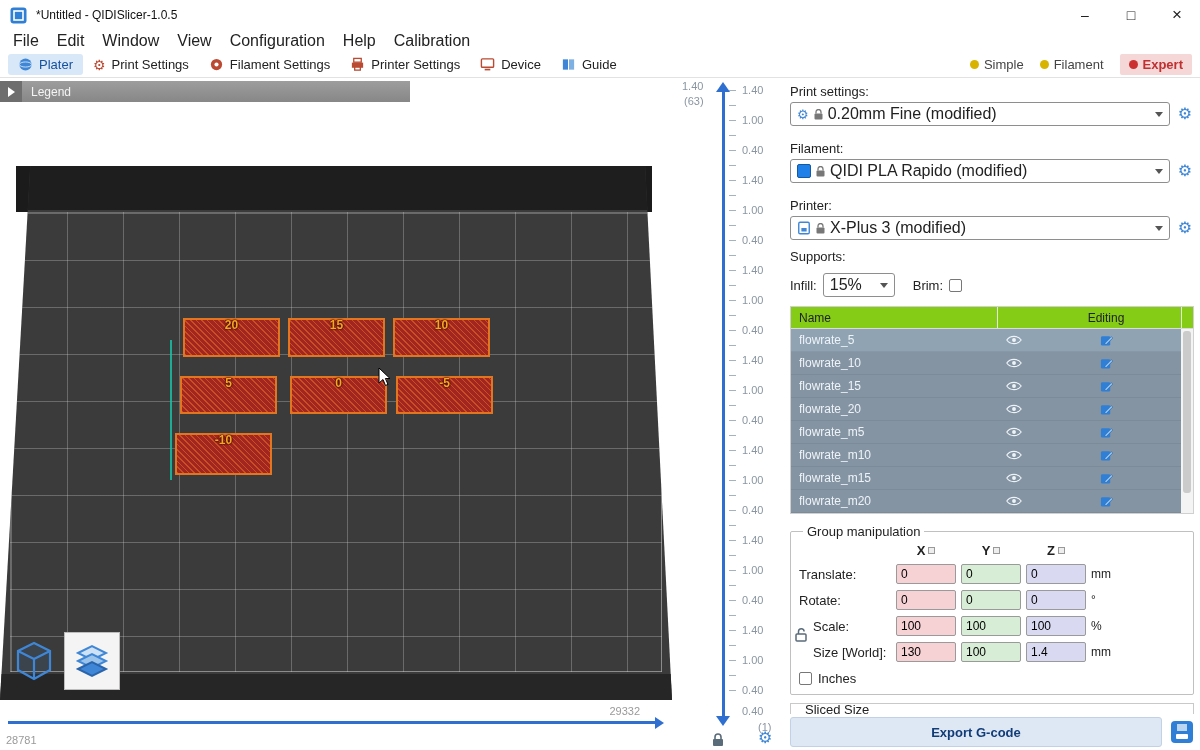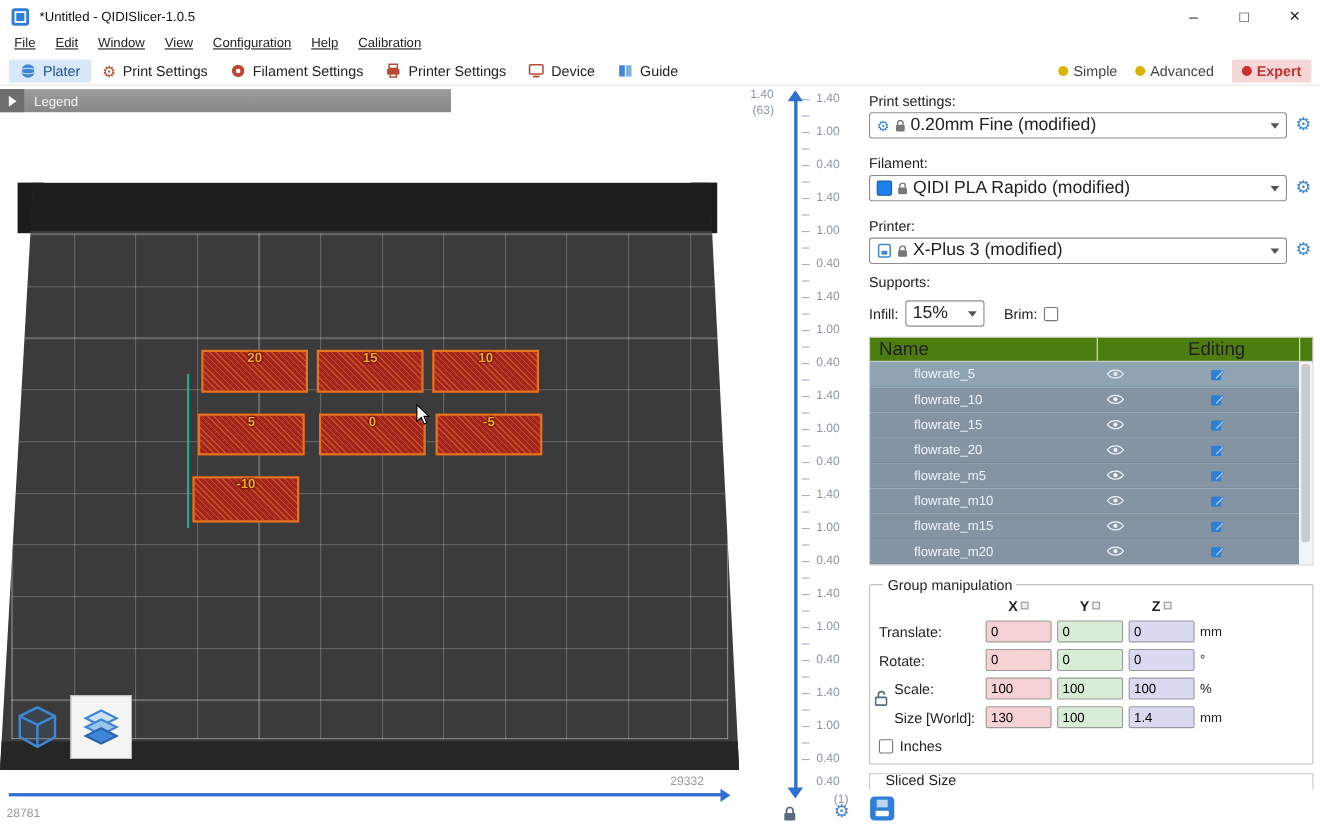--- a/index.html
+++ b/index.html
@@ -7,21 +7,21 @@
     font-family:"Liberation Sans", sans-serif; color:#222; }
 
   
   .titlebar { height:30px; display:flex; align-items:center; padding-left:10px; gap:9px; background:#fff; }
   .app-icon { width:17px; height:17px; }
   .title-text { font-size:12px; color:#111; }
   .win-controls { margin-left:auto; display:flex; height:30px; }
   .winbtn { width:46px; height:30px; display:flex; align-items:center; justify-content:center; font-size:14px; color:#222; }
 
   
-  .menubar { height:22px; display:flex; align-items:flex-start; padding-left:4px; font-size:12px;text-decoration:underline; }
+  .menubar { height:22px; display:flex; align-items:flex-start; padding-left:4px; font-size:16px; }
   .menu-item { padding:2px 9px; cursor:default; }
 
   
   .tabbar { height:26px; display:flex; align-items:center; padding:0 8px; border-bottom:1px solid #e2e2e2; font-size:13px; }
   .tab { display:flex; align-items:center; gap:6px; padding:3px 10px; border-radius:3px; white-space:nowrap; }
   .tab.active { background:#d8e8f8; color:#15509e; }
   .ticon { width:15px; height:15px; flex:0 0 auto; }
   .gear-glyph { font-size:14px; line-height:1; }
   .gear-red { color:#bb4a33; }
   .gear-blue { color:#3f87d6; }
@@ -106,31 +106,31 @@
   .swatch { width:14px; height:14px; border-radius:2px; border:1px solid #155a9e; background:#1e80e8; flex:0 0 auto; }
   .mini-lock { flex:0 0 auto; }
 
   .inline-row { display:flex; align-items:center; gap:6px; margin-top:9px; }
   .combo.supports { flex:1; }
   .combo.infill { flex:0 0 72px; }
   .gap12 { margin-left:12px; }
   .checkbox { width:13px; height:13px; border:1px solid #777; border-radius:2px; background:#fff; display:inline-block; flex:0 0 auto; }
 
   .obj-table { margin-top:9px; border:1px solid #d0d0d0; }
-  .obj-header { display:flex; align-items:center; height:22px; background:#4d7c0f; border-bottom:1px solid #dadada; font-size:17px; }
+  .obj-header { display:flex; align-items:center; height:22px; background:#84cc16; border-bottom:1px solid #dadada; font-size:12px; }
   .oh-name { flex:1; padding-left:8px; }
   .oh-eye { width:34px; border-left:1px solid #e4e4e4; height:100%; }
   .oh-edit { width:150px; text-align:center; }
   .oh-scroll { width:12px; border-left:1px solid #e4e4e4; height:100%; }
   .obj-body { display:flex; }
   .obj-rows { flex:1; }
   .obj-row { display:flex; align-items:center; height:23px; background:#8494a3; color:#eef3f8; font-size:12px;
     border-bottom:1px solid rgba(0,0,0,0.06); }
   .obj-row.first { background:#90a3b3; }
-  .obj-name { flex:1; padding-left:8px; white-space:nowrap; overflow:hidden;margin-left:32px; }
+  .obj-name { flex:1; padding-left:8px; white-space:nowrap; overflow:hidden; }
   .obj-eye { width:34px; display:flex; justify-content:center; }
   .obj-edit { width:150px; display:flex; justify-content:center; }
   .obj-scroll { width:12px; background:#f4f4f4; position:relative; }
   .obj-thumb { position:absolute; left:2px; right:2px; top:2px; height:88%; background:#cbcbcb; border-radius:3px; }
 
   fieldset.group-box { margin-top:10px; border:1px solid #c0c0c0; border-radius:2px; padding:2px 8px 8px; position:relative; }
   fieldset.group-box legend { font-size:13px; padding:0 4px; margin-left:4px; }
   .axes-grid { display:grid; grid-template-columns:92px 60px 60px 60px 34px; column-gap:5px; row-gap:6px;
     align-items:center; font-size:13px; margin-top:2px; }
   .axis-head { text-align:center; font-weight:bold; }
@@ -220,21 +220,21 @@
     <span>Guide</span>
   </div>
 
   <div class="modes">
     <div class="mode">
       <span class="mode-dot dot-yellow"></span>
       <span>Simple</span>
     </div>
     <div class="mode">
       <span class="mode-dot dot-yellow"></span>
-      <span>Advanced</span>
+      <span>Filament</span>
     </div>
     <div class="mode expert">
       <span class="mode-dot dot-red"></span>
       <span>Expert</span>
     </div>
   </div>
 </div>
 
 <div class="main">
 
@@ -624,20 +624,21 @@
         <span class="checkbox"></span>
         <span>Inches</span>
       </div>
     </fieldset>
 
     <div class="sliced">
       <span class="sliced-legend">Sliced Size</span>
     </div>
 
     <div class="export-row">
+      <div class="export-btn">Export G-code</div>
       <svg width="24" height="24" viewBox="0 0 24 24">
         <rect x="1" y="1" width="22" height="22" rx="4" fill="#2f7fd6"></rect>
         <rect x="7" y="4" width="10" height="7" fill="#bcd6f2"></rect>
         <rect x="6" y="14" width="12" height="5" rx="1" fill="#fff"></rect>
       </svg>
     </div>
   </div>
 </div>
 
 </body></html>

